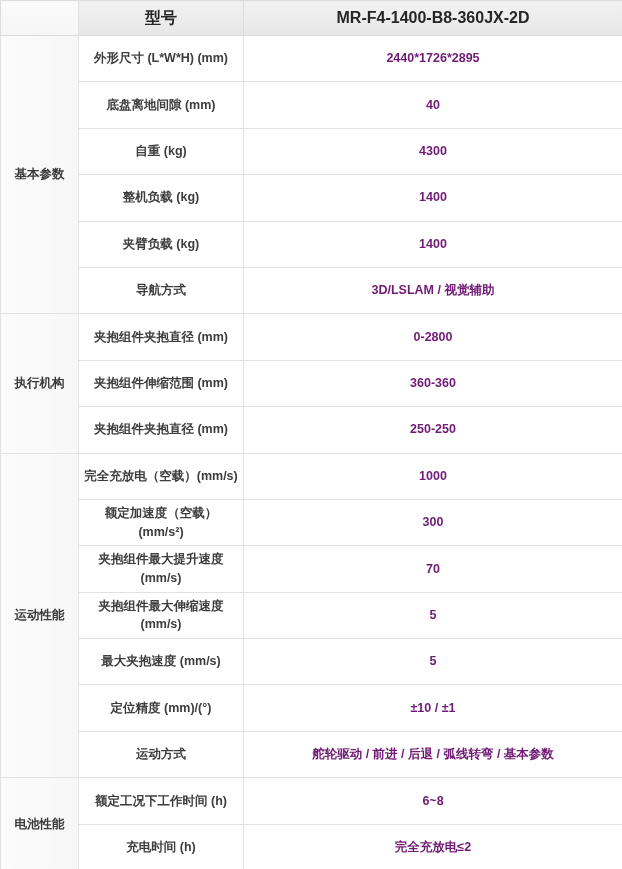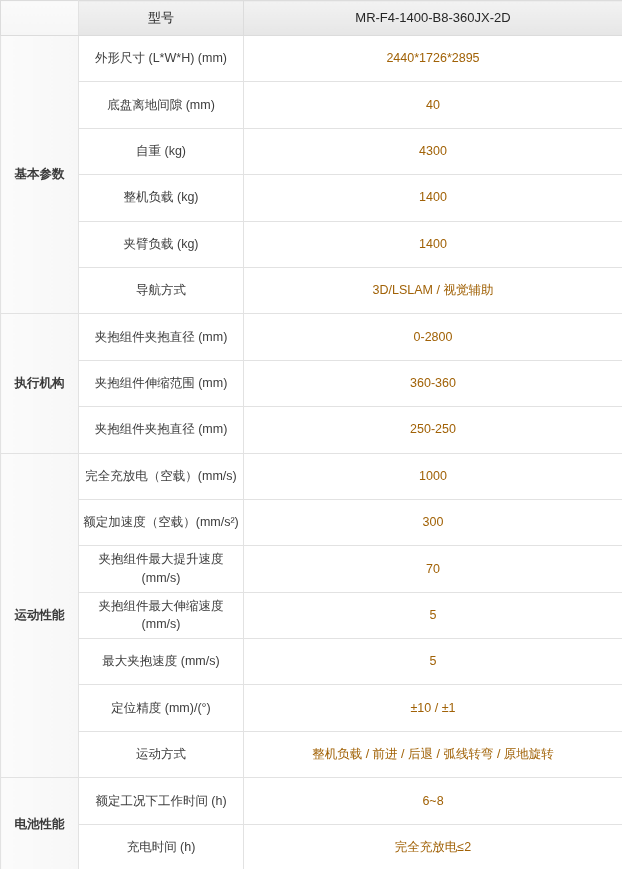--- a/index.html
+++ b/index.html
@@ -19,51 +19,52 @@
     border-collapse: collapse;
     table-layout: fixed;
   }
   table.spec-table td {
     border: 1px solid #e2e2e2;
     font-size: 12.5px;
     text-align: center;
     vertical-align: middle;
     padding: 0 4px;
     line-height: 1.5;
+    font-weight: bold;
   }
   
   col.c-group { width: 78px; }
   col.c-name  { width: 165px; }
   col.c-value { width: 379px; }
 
   
   tr.header-row td {
     height: 34px;
-    font-weight: normal;
-    font-size: 13px;
+    font-weight: bold;
+    font-size: 16px;
     color: #262626;
     background: linear-gradient(180deg, #f2f2f2 0%, #ebebeb 60%, #e6e6e6 100%);
     border-color: #dcdcdc;
   }
   tr.header-row td.header-blank {
     background: linear-gradient(180deg, #fafafa 0%, #f6f6f6 100%);
     border-right-color: #e2e2e2;
   }
   td.group-cell {
     font-weight: bold;
     font-size: 12.5px;
     color: #3a3a3a;
     background: linear-gradient(90deg, #fbfbfb 0%, #f7f7f7 100%);
   }
   td.name-cell {
     color: #3d3d3d;
     background: #ffffff;
   }
   td.value-cell {
-    color: #a16207;
+    color: #701a75;
     background: #ffffff;
   }
   tr.data-row td {
     height: 45.4px;
   }
 </style>
 </head>
 <body>
 
 <table class="spec-table">
@@ -139,21 +140,21 @@
     <tr class="data-row">
       <td class="name-cell">最大夹抱速度 (mm/s)</td>
       <td class="value-cell">5</td>
     </tr>
     <tr class="data-row">
       <td class="name-cell">定位精度 (mm)/(°)</td>
       <td class="value-cell">±10 / ±1</td>
     </tr>
     <tr class="data-row">
       <td class="name-cell">运动方式</td>
-      <td class="value-cell">整机负载 / 前进 / 后退 / 弧线转弯 / 原地旋转</td>
+      <td class="value-cell">舵轮驱动 / 前进 / 后退 / 弧线转弯 / 基本参数</td>
     </tr>
 
     <tr class="data-row">
       <td class="group-cell" rowspan="2">电池性能</td>
       <td class="name-cell">额定工况下工作时间 (h)</td>
       <td class="value-cell">6~8</td>
     </tr>
     <tr class="data-row">
       <td class="name-cell">充电时间 (h)</td>
       <td class="value-cell">完全充放电≤2</td>

